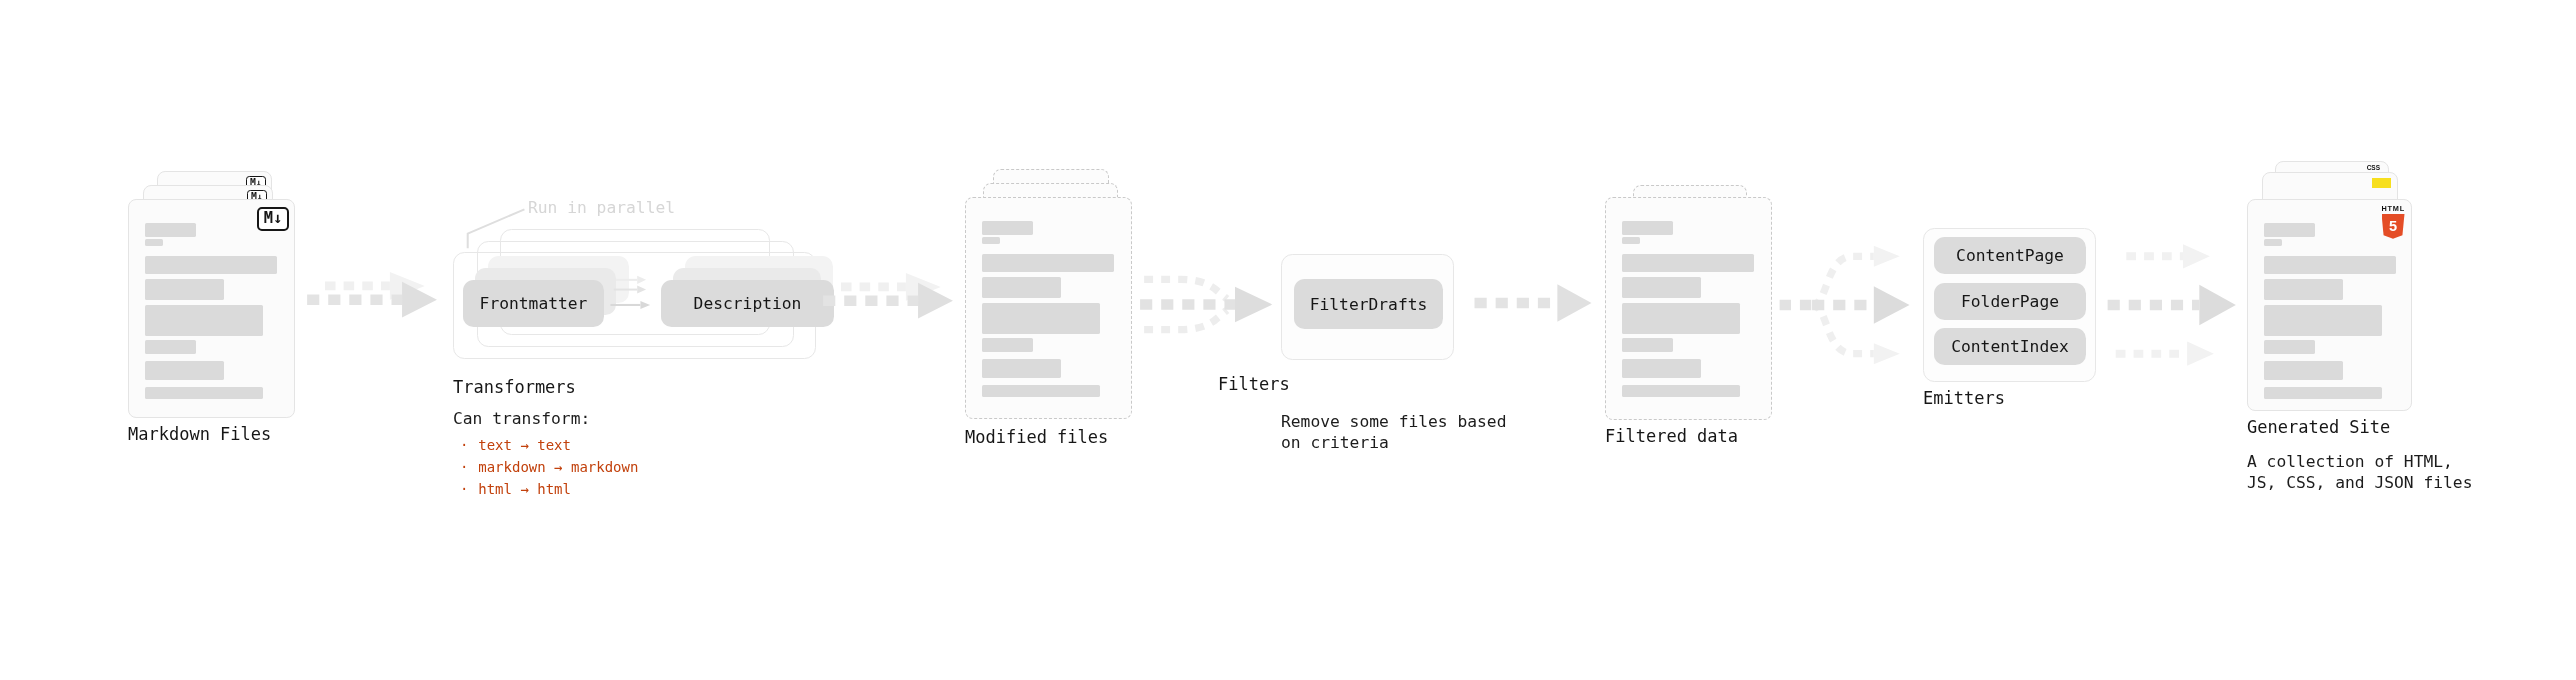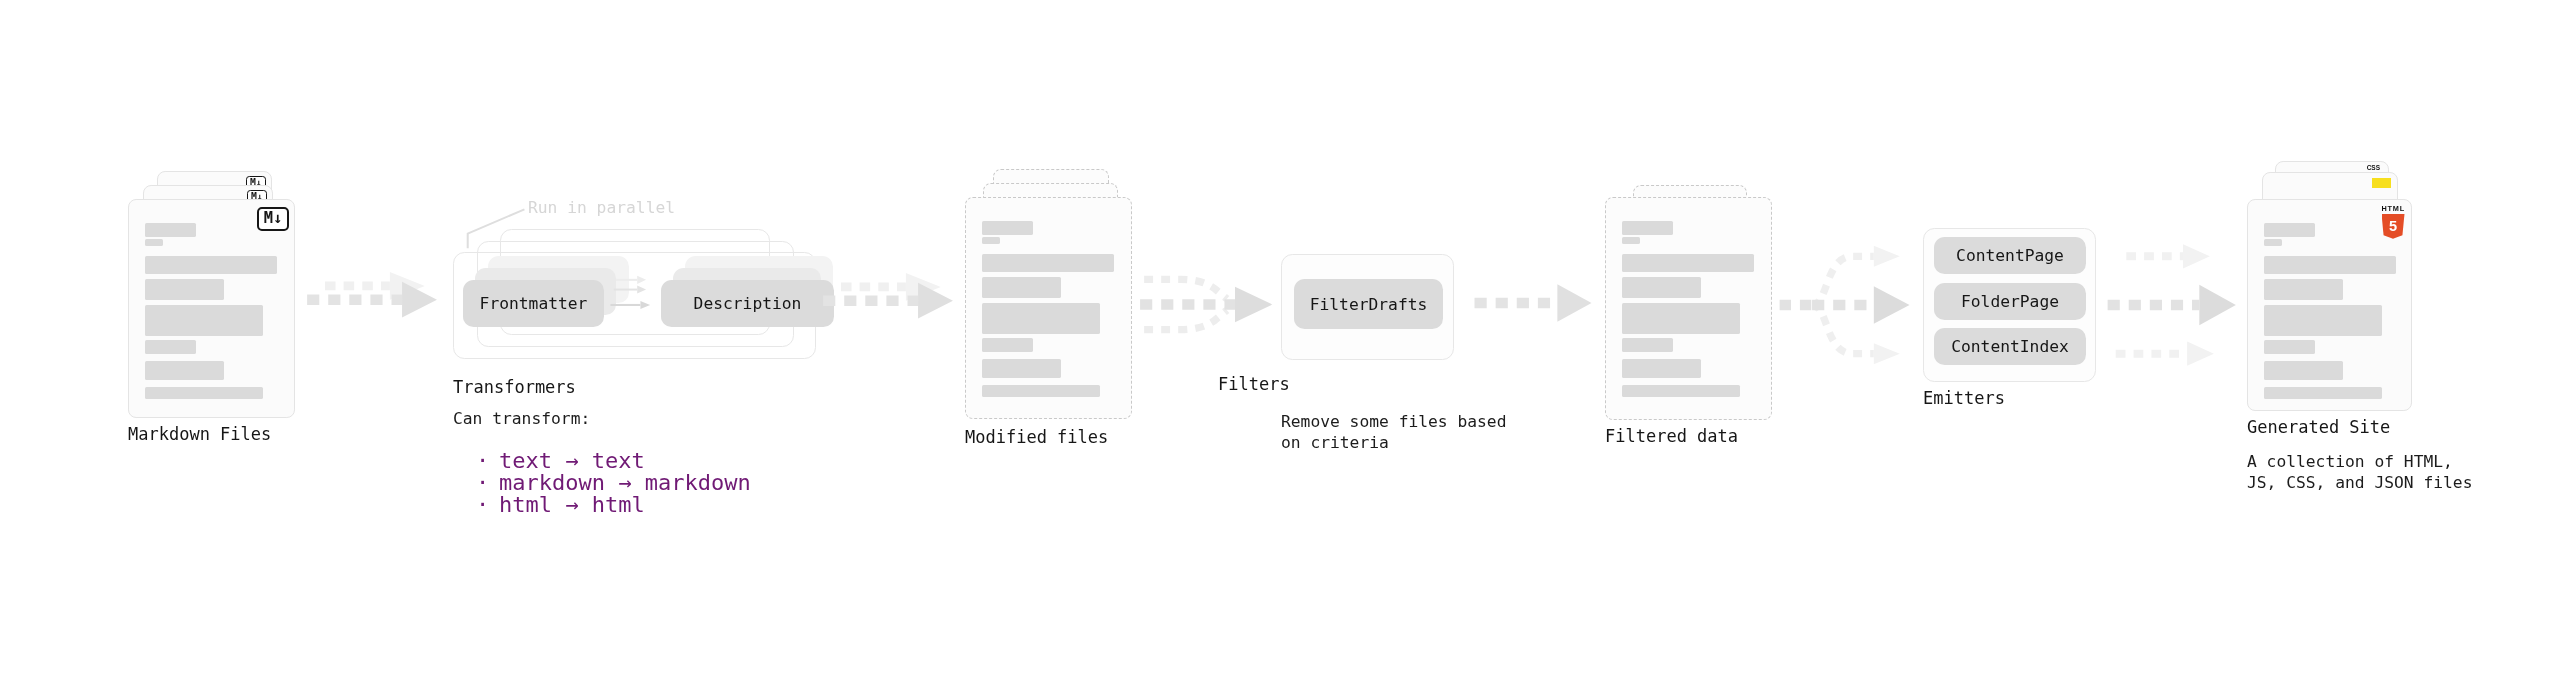--- a/index.html
+++ b/index.html
@@ -36,21 +36,21 @@
   .group-box.filled{background:#fdfdfd;}
   .node-btn{position:absolute;background:#dbdbdb;border-radius:10.6px;display:flex;align-items:center;justify-content:center;
             font-size:16.3px;color:#161616;}
   .node-btn.g1{background:#eaeaea;}
   .node-btn.g2{background:#f3f3f3;}
 
   
   .h1{position:absolute;font-size:17px;line-height:1.2;color:#161616;white-space:nowrap;}
   .sub{position:absolute;font-size:16.3px;line-height:21px;color:#1c1c1c;white-space:pre-line;}
   .annotation{position:absolute;font-size:16.3px;color:#d6d6d6;white-space:nowrap;}
-  ul.bullets{position:absolute;list-style:none;margin:16px;padding:0;font-size:22px;line-height:22px;color:#701a75;}
+  ul.bullets{position:absolute;list-style:none;margin:0;padding:0;font-size:14px;line-height:22px;color:#c2410c;}
   ul.bullets li::before{content:"·";margin-right:9.8px;}
 
   svg{position:absolute;overflow:visible;}
 </style>
 </head>
 <body>
 
 <div class="canvas">
 
   <div class="file-card" style="left:157px;top:171px;width:115px;height:195px;">

